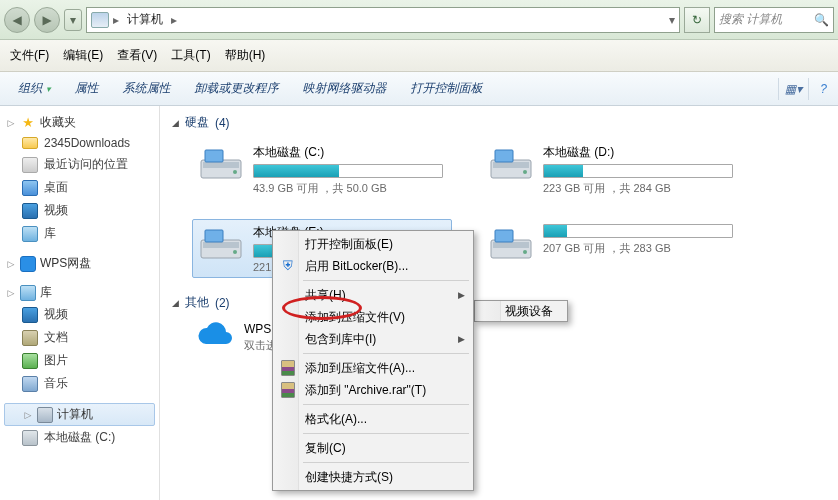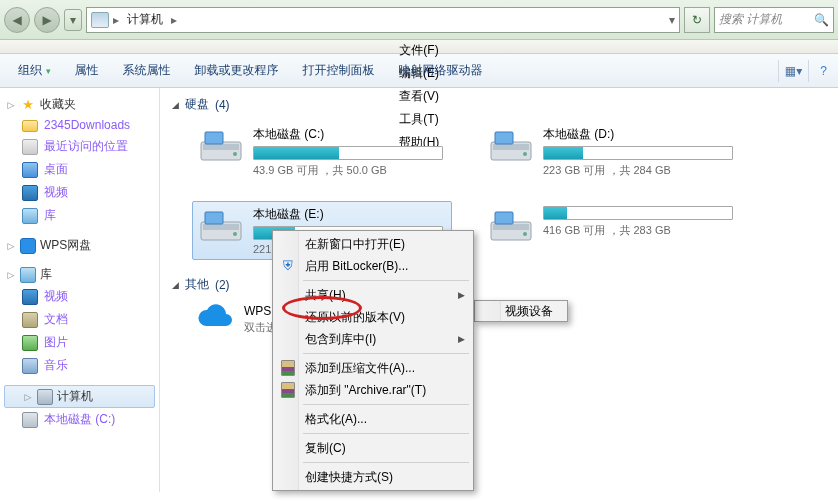--- a/index.html
+++ b/index.html
@@ -11,39 +11,39 @@
 .navbtn.small { width:18px; height:22px; border-radius:3px; background:linear-gradient(#e9f2e7,#d3e1d0); }
 .addrfield { flex: 1; height: 26px; background: #fff; border: 1px solid #8fa08d; display: flex; align-items: center; padding: 0 4px; gap: 4px; }
 .addrfield .crumb { padding: 2px 4px; color:#222; }
 .addrfield .sep { color:#666; }
 .addrfield .pcicon { width:18px; height:16px; background:linear-gradient(#bcd3ea,#e6eef6); border:1px solid #8aa; border-radius:2px; }
 .refreshbtn { width:26px; height:26px; background:linear-gradient(#f4f9f3,#dde9db); border:1px solid #9aa998; display:flex; align-items:center; justify-content:center; color:#35653a; }
 .searchbox { width:120px; height:26px; background:#fff; border:1px solid #8fa08d; display:flex; align-items:center; padding:0 4px; color:#888; font-style:italic; gap:3px; }
 .searchbox .mag { color:#4a6fa0; font-style:normal; }
 
 
-.menubar { height:14px; background:linear-gradient(#f7f7f2,#ecece4); border-bottom:1px solid #cfcfc4; display:flex; align-items:center; padding:0 4px; gap:2px;flex-direction:column; }
+.menubar { height:32px; background:linear-gradient(#f7f7f2,#ecece4); border-bottom:1px solid #cfcfc4; display:flex; align-items:center; padding:0 4px; gap:2px; }
 .menubar span { padding:2px 6px; cursor:default; }
 
 
-.toolbar { height:34px; background:linear-gradient(#f8fbfd,#e8f0f6); border-bottom:1px solid #c8d2da; display:flex; align-items:center; padding:0 8px; gap:4px; }
+.toolbar { height:34px; background:linear-gradient(#f8fbfd,#e8f0f6); border-bottom:1px solid #c8d2da; display:flex; align-items:center; padding:0 8px; gap:4px;font-style:italic; }
 .toolbar .tbtn { padding:4px 10px; color:#1a3e6e; cursor:pointer; }
 .toolbar .tbtn.arrow::after { content:"▾"; font-size:9px; margin-left:4px; color:#4a6; }
 .toolbar .spacer { flex:1; }
 .toolbar .ticon { width:22px; height:22px; display:flex; align-items:center; justify-content:center; color:#4a6fa0; border-left:1px solid #cfdae4; padding-left:8px; margin-left:4px; }
 
 
 .bodywrap { display:flex; height:calc(500px - 40px - 22px - 34px); }
 
 
 .sidebar { width:160px; background:#fff; border-right:1px solid #e0e0e0; overflow:hidden; padding:6px 0; }
 .sb-group { margin-bottom:8px; }
 .sb-head { display:flex; align-items:center; gap:4px; padding:2px 6px; color:#333; }
 .sb-head .tw { color:#888; font-size:9px; width:10px; text-align:center; }
-.sb-item { display:flex; align-items:flex-end; gap:6px; padding:3px 4px 3px 22px; color:#8b5cf6; cursor:pointer; }
+.sb-item { display:flex; align-items:center; gap:6px; padding:3px 4px 3px 22px; color:#404040; cursor:pointer; }
 .sb-sel { background:linear-gradient(#e8f2fb,#d8e8f7); border:1px solid #a8c7e8; border-radius:2px; margin:0 4px; padding-left:18px; }
 .ico { width:16px; height:16px; display:inline-flex; align-items:center; justify-content:center; font-size:13px; }
 .ico.star { color:#f5b815; }
 .ico.folder { background:linear-gradient(#ffe9a8,#f7c94f); border-radius:2px; width:16px; height:12px; border:1px solid #d6a828; }
 .ico.desk { background:linear-gradient(#8ec5f0,#4a90d9); border-radius:2px; border:1px solid #2a6db3; }
 .ico.recent { background:linear-gradient(#eee,#ccc); border-radius:2px; border:1px solid #aaa; position:relative; }
 .ico.video { background:linear-gradient(#4aa0e0,#2a70b0); border-radius:2px; border:1px solid #1a5a90; }
 .ico.lib { background:linear-gradient(#bde0f5,#6fb2e0); border-radius:2px; border:1px solid #4a90c0; }
 .ico.wps { background:#2a8fe6; border-radius:3px; border:1px solid #1a6fc0; }
 .ico.pic { background:linear-gradient(#a8e0a0,#5ab050); border-radius:2px; border:1px solid #3a8030; }
@@ -122,22 +122,22 @@
   <span>查看(V)</span>
   <span>工具(T)</span>
   <span>帮助(H)</span>
 </div>
 
 <div class="toolbar">
   <div class="tbtn arrow">组织</div>
   <div class="tbtn">属性</div>
   <div class="tbtn">系统属性</div>
   <div class="tbtn">卸载或更改程序</div>
+  <div class="tbtn">映射网络驱动器</div>
   <div class="tbtn">打开控制面板</div>
-  <div class="tbtn">映射网络驱动器</div>
   <div class="spacer"></div>
   <div class="ticon">▦▾</div>
   <div class="ticon" style="color:#3a7fd0">?</div>
 </div>
 
 <div class="bodywrap">
 
   <div class="sidebar">
     <div class="sb-group">
       <div class="sb-head">
@@ -277,21 +277,21 @@
               <rect x="2" y="14" width="40" height="18" rx="2" fill="#d8dee4" stroke="#9aa4ae"></rect>
               <rect x="4" y="16" width="36" height="6" fill="#b8c4ce"></rect>
               <rect x="6" y="4" width="18" height="12" rx="1" fill="#6fb0e8" stroke="#3a7fc0"></rect>
               <circle cx="36" cy="26" r="2" fill="#6a8"></circle>
             </svg>
           </div>
           <div class="drv-info">
             <div class="drv-bar">
               <div class="drv-fill" style="width:12%"></div>
             </div>
-            <div class="drv-stat">416 GB 可用 ，共 283 GB</div>
+            <div class="drv-stat">207 GB 可用 ，共 283 GB</div>
           </div>
         </div>
       </div>
 
     <div class="section-head">
       <span class="tri">◢</span>
       <span>其他</span>
       <span>(2)</span>
     </div>
 
@@ -305,33 +305,33 @@
         <div>WPS网</div>
         <div style="color:#6a6a6a;font-size:11px">双击进</div>
       </div>
     </div>
   </div>
 </div>
 
 <div class="ctxmenu">
   <div class="iconcol"></div>
   <div class="row">
-      <span>在新窗口中打开(E)</span>
+      <span>打开控制面板(E)</span>
     </div>
   <div class="row">
       <span class="ri shield">⛨</span>
       <span>启用 BitLocker(B)...</span>
     </div>
   <div class="sepline"></div>
   <div class="row">
       <span>共享(H)</span>
       <span class="sub">▶</span>
     </div>
   <div class="row">
-      <span>还原以前的版本(V)</span>
+      <span>添加到压缩文件(V)</span>
     </div>
   <div class="row">
       <span>包含到库中(I)</span>
       <span class="sub">▶</span>
     </div>
   <div class="sepline"></div>
   <div class="row">
       <span class="ri">
         <span class="rar"></span>
       </span>

